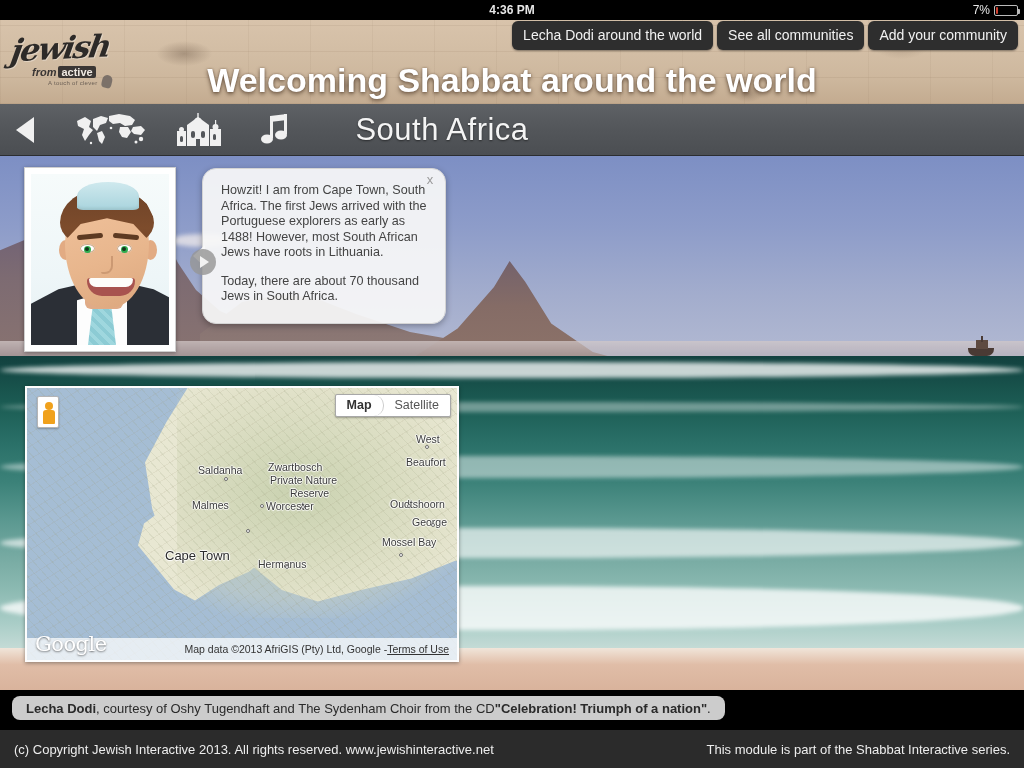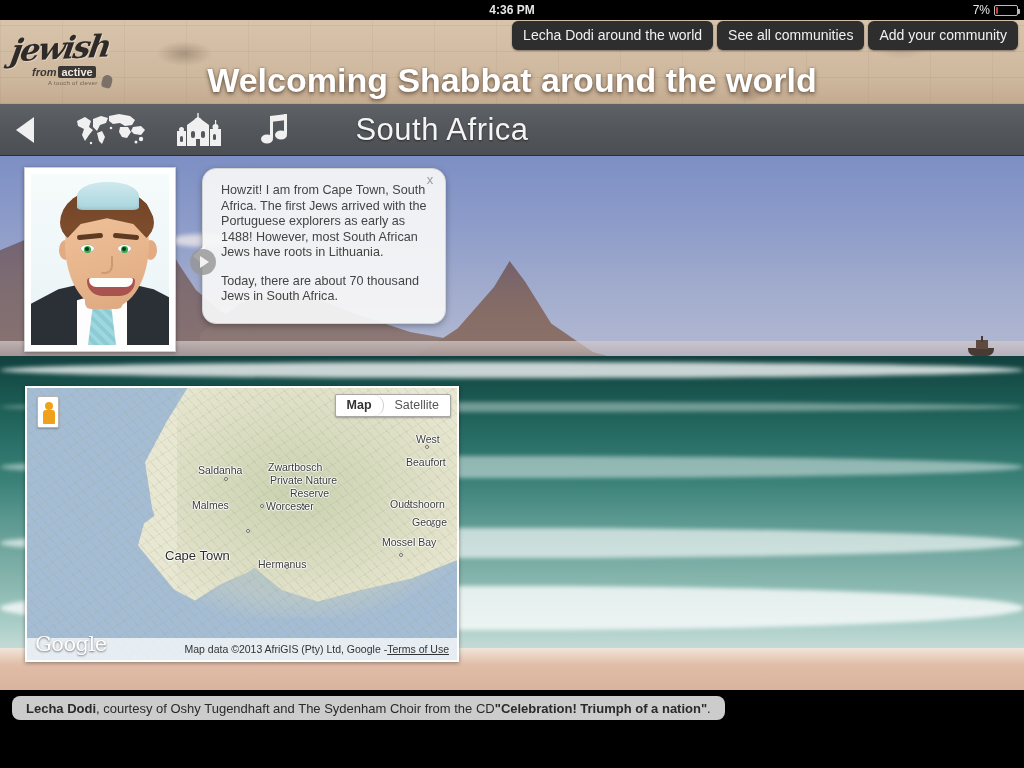--- a/index.html
+++ b/index.html
@@ -539,14 +539,18 @@
     <div class="gmlogo">Google</div>
   </div>
 
   <div class="credit">
     <b>Lecha Dodi</b>
       <span>, courtesy of Oshy Tugendhaft and The Sydenham Choir from the CD </span>
       <b>"Celebration! Triumph of a nation"</b>
       <span>.</span>
   </div>
 
+  <div class="footer">
+    <div class="left">(c) Copyright Jewish Interactive 2013. All rights reserved. www.jewishinteractive.net</div>
+    <div class="right">This module is part of the Shabbat Interactive series.</div>
+  </div>
 
 </div>
 
 </body></html>

